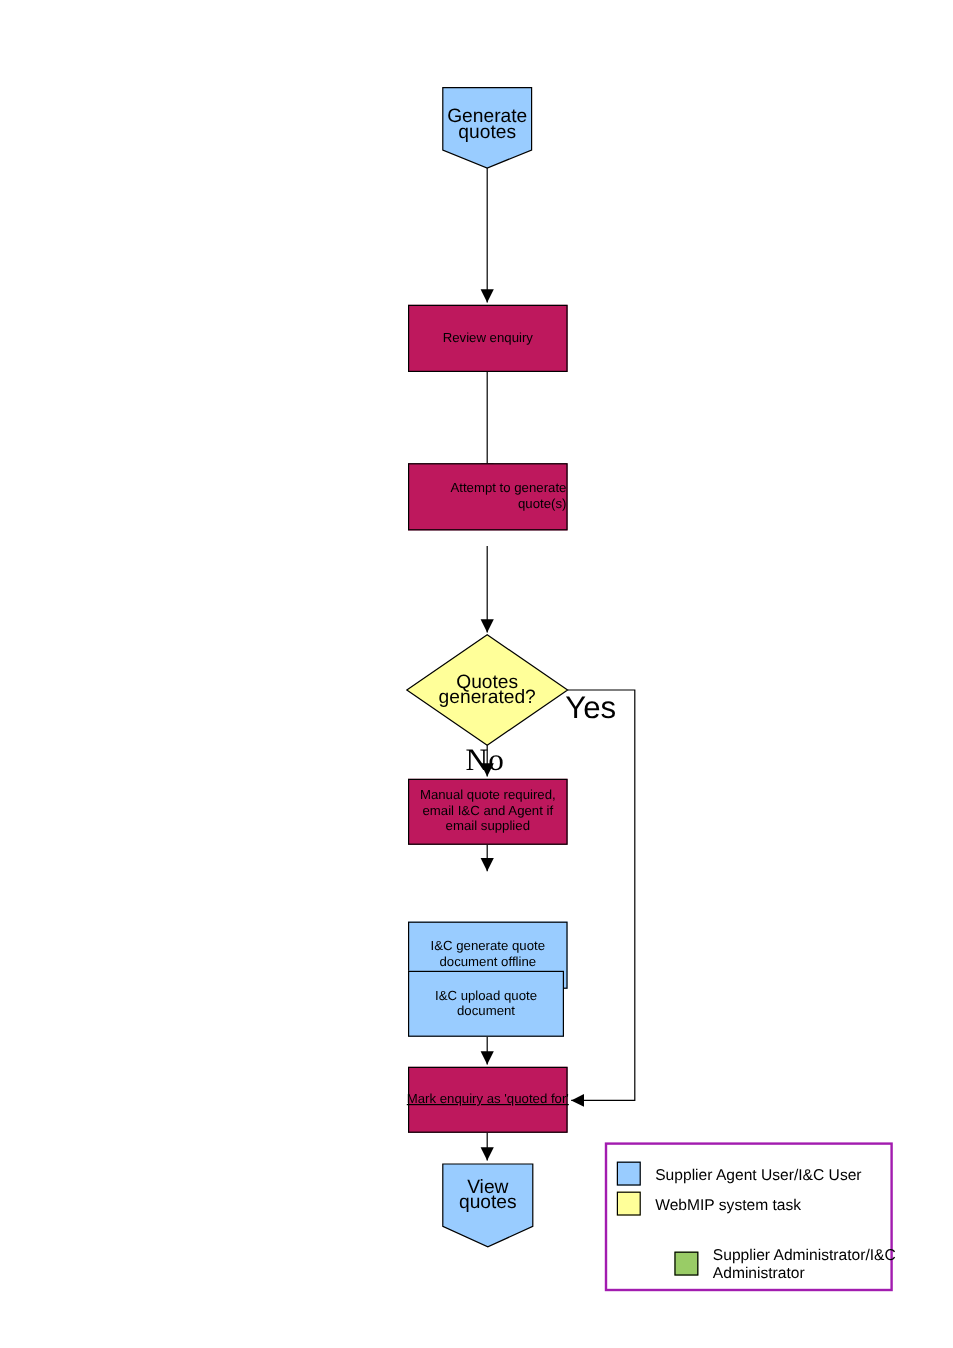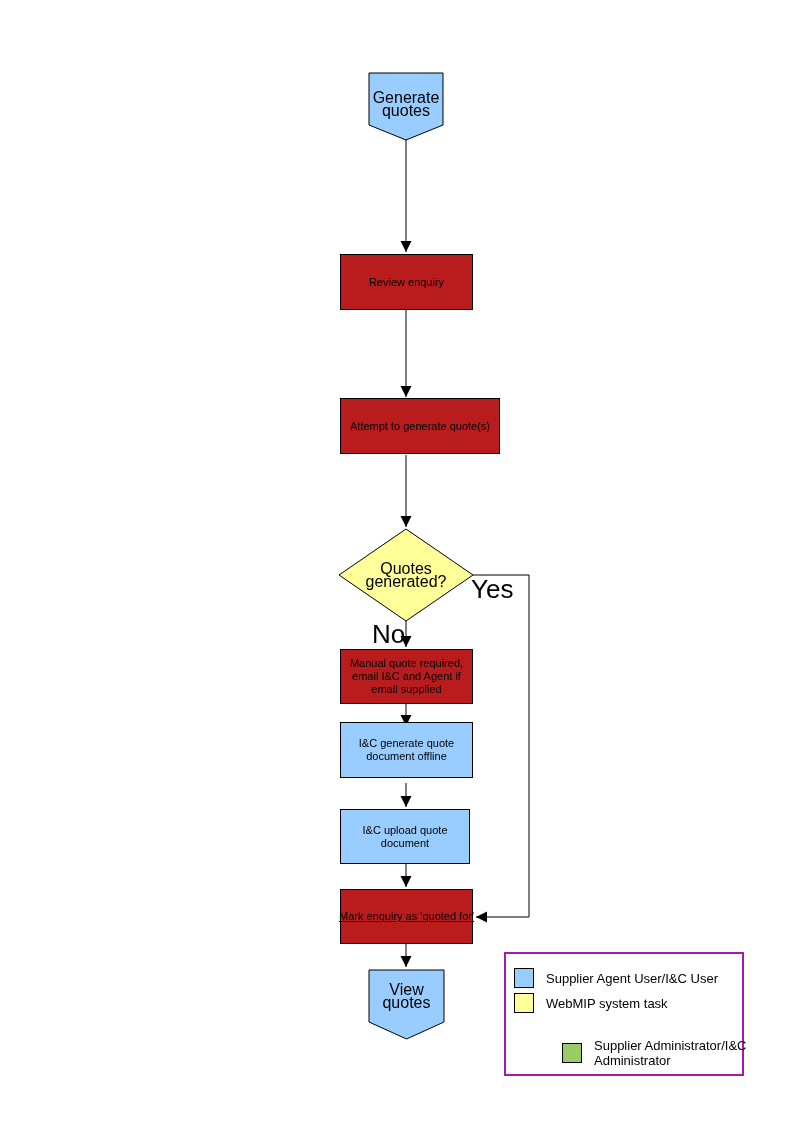--- a/index.html
+++ b/index.html
@@ -21,21 +21,21 @@
     position: absolute;
     box-sizing: border-box;
     border: 1px solid #000000;
     display: flex;
     align-items: center;
     justify-content: center;
     text-align: center;
     font-size: 11px;
     line-height: 13px;
   }
-  .fill-yellow { background: #b91c1c; }
+  .fill-yellow { background: #be185d; }
   .fill-blue   { background: #99CCFF; }
   .shape-text {
     position: absolute;
     display: flex;
     align-items: center;
     justify-content: center;
     text-align: center;
     font-size: 16px;
     line-height: 13px;
   }
@@ -112,42 +112,42 @@
   <div class="shape-text" style="left:369px; top:76px; width:74px; height:56px;">
     <span>Generate quotes</span>
   </div>
   <div class="shape-text" style="left:369px; top:970px; width:75px; height:52px;justify-content:center;">
     <span>View quotes</span>
   </div>
 
   <div class="node fill-yellow" style="left:340px; top:254px; width:133px; height:56px;">
     <span>Review enquiry</span>
   </div>
-  <div class="node fill-yellow" style="left:340px; top:398px; width:160px; height:56px;text-align:right;">
+  <div class="node fill-yellow" style="left:340px; top:386px; width:133px; height:56px;text-align:right;">
     <span>Attempt to generate quote(s)</span>
   </div>
   <div class="node fill-yellow" style="left:340px; top:649px; width:133px; height:55px;">
     <span>Manual quote required, email I&amp;C and Agent if email supplied</span>
   </div>
-  <div class="node fill-blue" style="left:340px; top:722px; width:133px; height:56px;">
+  <div class="node fill-blue" style="left:340px; top:768px; width:133px; height:56px;">
     <span>I&amp;C generate quote document offline</span>
   </div>
   <div class="node fill-blue" style="left:340px; top:809px; width:130px; height:55px;">
     <span>I&amp;C upload quote document</span>
   </div>
   <div class="node fill-yellow" style="left:340px; top:889px; width:133px; height:55px;text-decoration:underline;">
     <span class="nowrap">Mark enquiry as 'quoted for'</span>
   </div>
 
   <div class="shape-text" style="left:370px; top:547px; width:72px; height:56px;">
     <span>Quotes generated?</span>
   </div>
 
   <div class="branch-label" style="left:471px; top:576px;">Yes</div>
-  <div class="branch-label" style="left:372px; top:621px;">No</div>
+  <div class="branch-label" style="left:388px; top:621px;font-family:Liberation Serif, serif;">No</div>
 
   <div class="legend">
     <div class="legend-row r1">
       <div class="legend-swatch sw-blue"></div>
       <div class="legend-label">Supplier Agent User/I&amp;C User</div>
     </div>
     <div class="legend-row r2">
       <div class="legend-swatch sw-yellow"></div>
       <div class="legend-label">WebMIP system task</div>
     </div>

